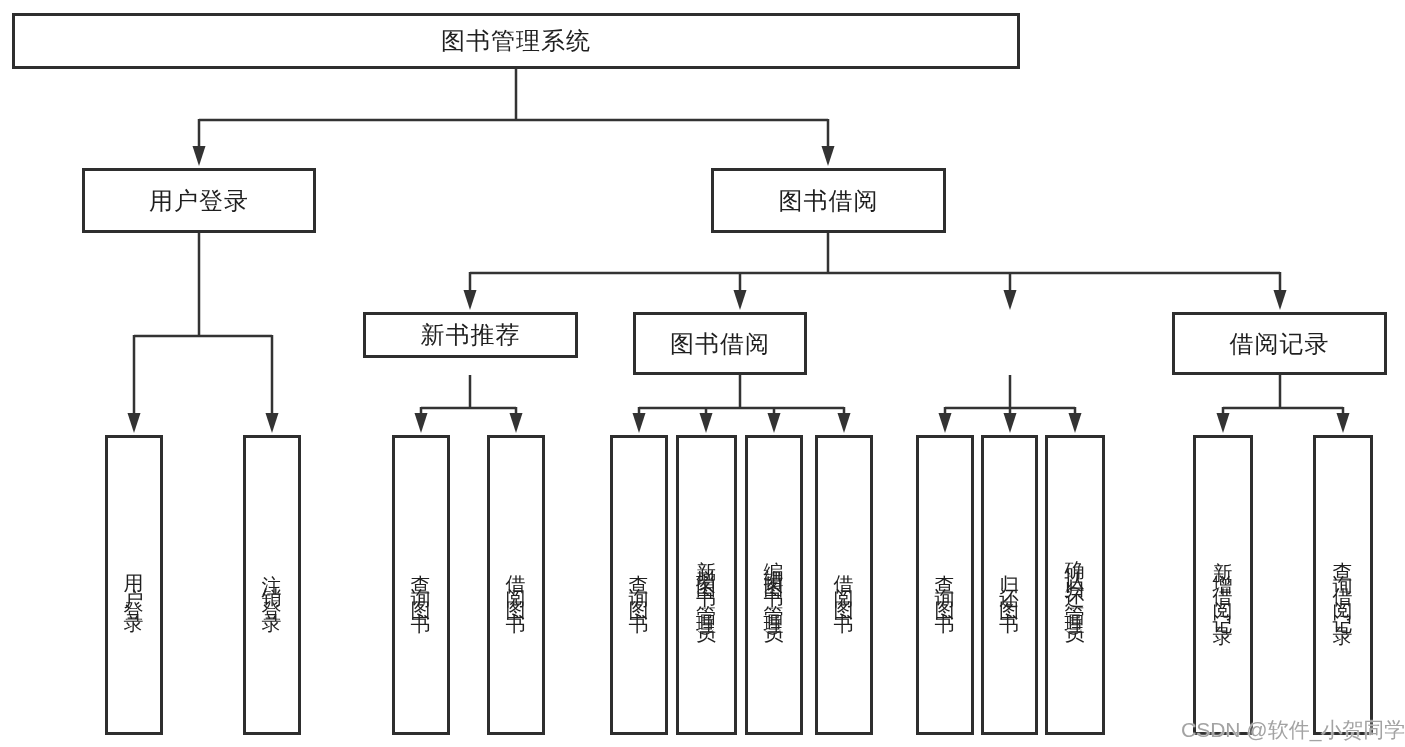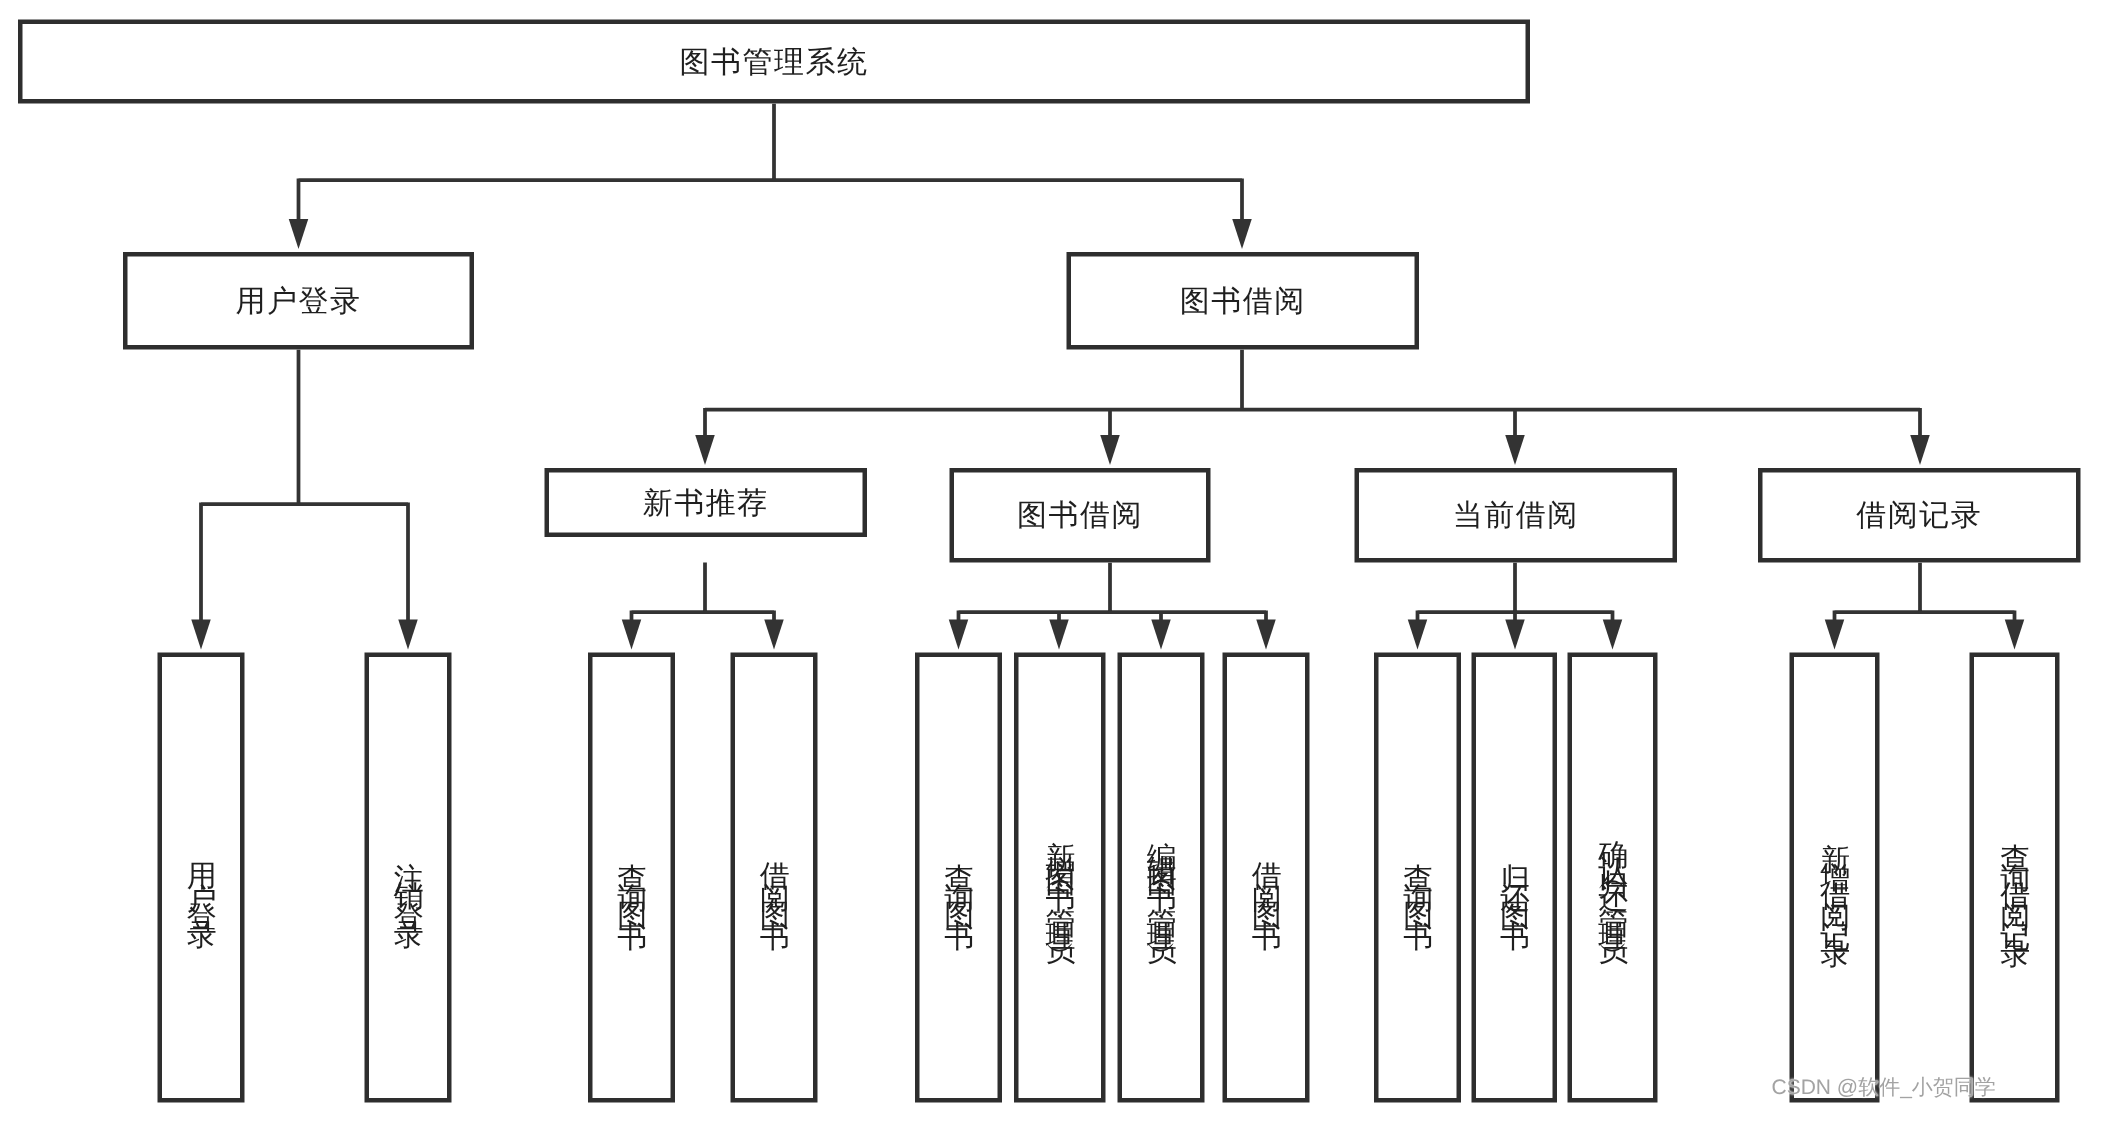--- a/index.html
+++ b/index.html
@@ -15,42 +15,42 @@
     pointer-events:none;
   }
   .node{
     position:absolute;
     box-sizing:border-box;
     border:3px solid #2e2e2e;
     background:#ffffff;
     display:flex;align-items:center;justify-content:center;
   }
   .node .lbl{
-    font-size:20px;color:#1f1f1f;letter-spacing:1px;white-space:nowrap;
+    font-size:24px;color:#1f1f1f;letter-spacing:1px;white-space:nowrap;
   }
   .leaf{
     position:absolute;
     top:435px;height:300px;
     box-sizing:border-box;
     border:3px solid #2e2e2e;
     background:#ffffff;
     display:flex;align-items:center;justify-content:center;
   }
   .leaf .vlbl{
     writing-mode:vertical-rl;
     text-orientation:mixed;
     font-size:20px;color:#1f1f1f;
     letter-spacing:13px;
     line-height:1;
     white-space:nowrap;
   }
   .leaf .vlbl.long{letter-spacing:9px;}
   .watermark{
     position:absolute;left:1181px;top:716px;
-    font-size:14px;color:#a3a3a3;
+    font-size:21px;color:#a3a3a3;
     text-shadow:0 0 2px #ffffff,0 0 1px #ffffff;
     white-space:nowrap;
     z-index:5;
   }
 </style>
 </head>
 <body>
 
 <div class="canvas">
 
@@ -104,23 +104,20 @@
   <div class="node" style="left:711px;top:168px;width:235px;height:65px">
     <span class="lbl">图书借阅</span>
   </div>
 
   <div class="node" style="left:363px;top:312px;width:215px;height:46px">
     <span class="lbl">新书推荐</span>
   </div>
   <div class="node" style="left:633px;top:312px;width:174px;height:63px">
     <span class="lbl">图书借阅</span>
   </div>
-  <div class="node" style="left:903px;top:312px;width:215px;height:63px">
-    <span class="lbl">当前借阅</span>
-  </div>
   <div class="node" style="left:1172px;top:312px;width:215px;height:63px">
     <span class="lbl">借阅记录</span>
   </div>
 
   <div class="leaf" style="left:105px;width:58px">
     <span class="vlbl">用户登录</span>
   </div>
   <div class="leaf" style="left:243px;width:58px">
     <span class="vlbl">注销登录</span>
   </div>

